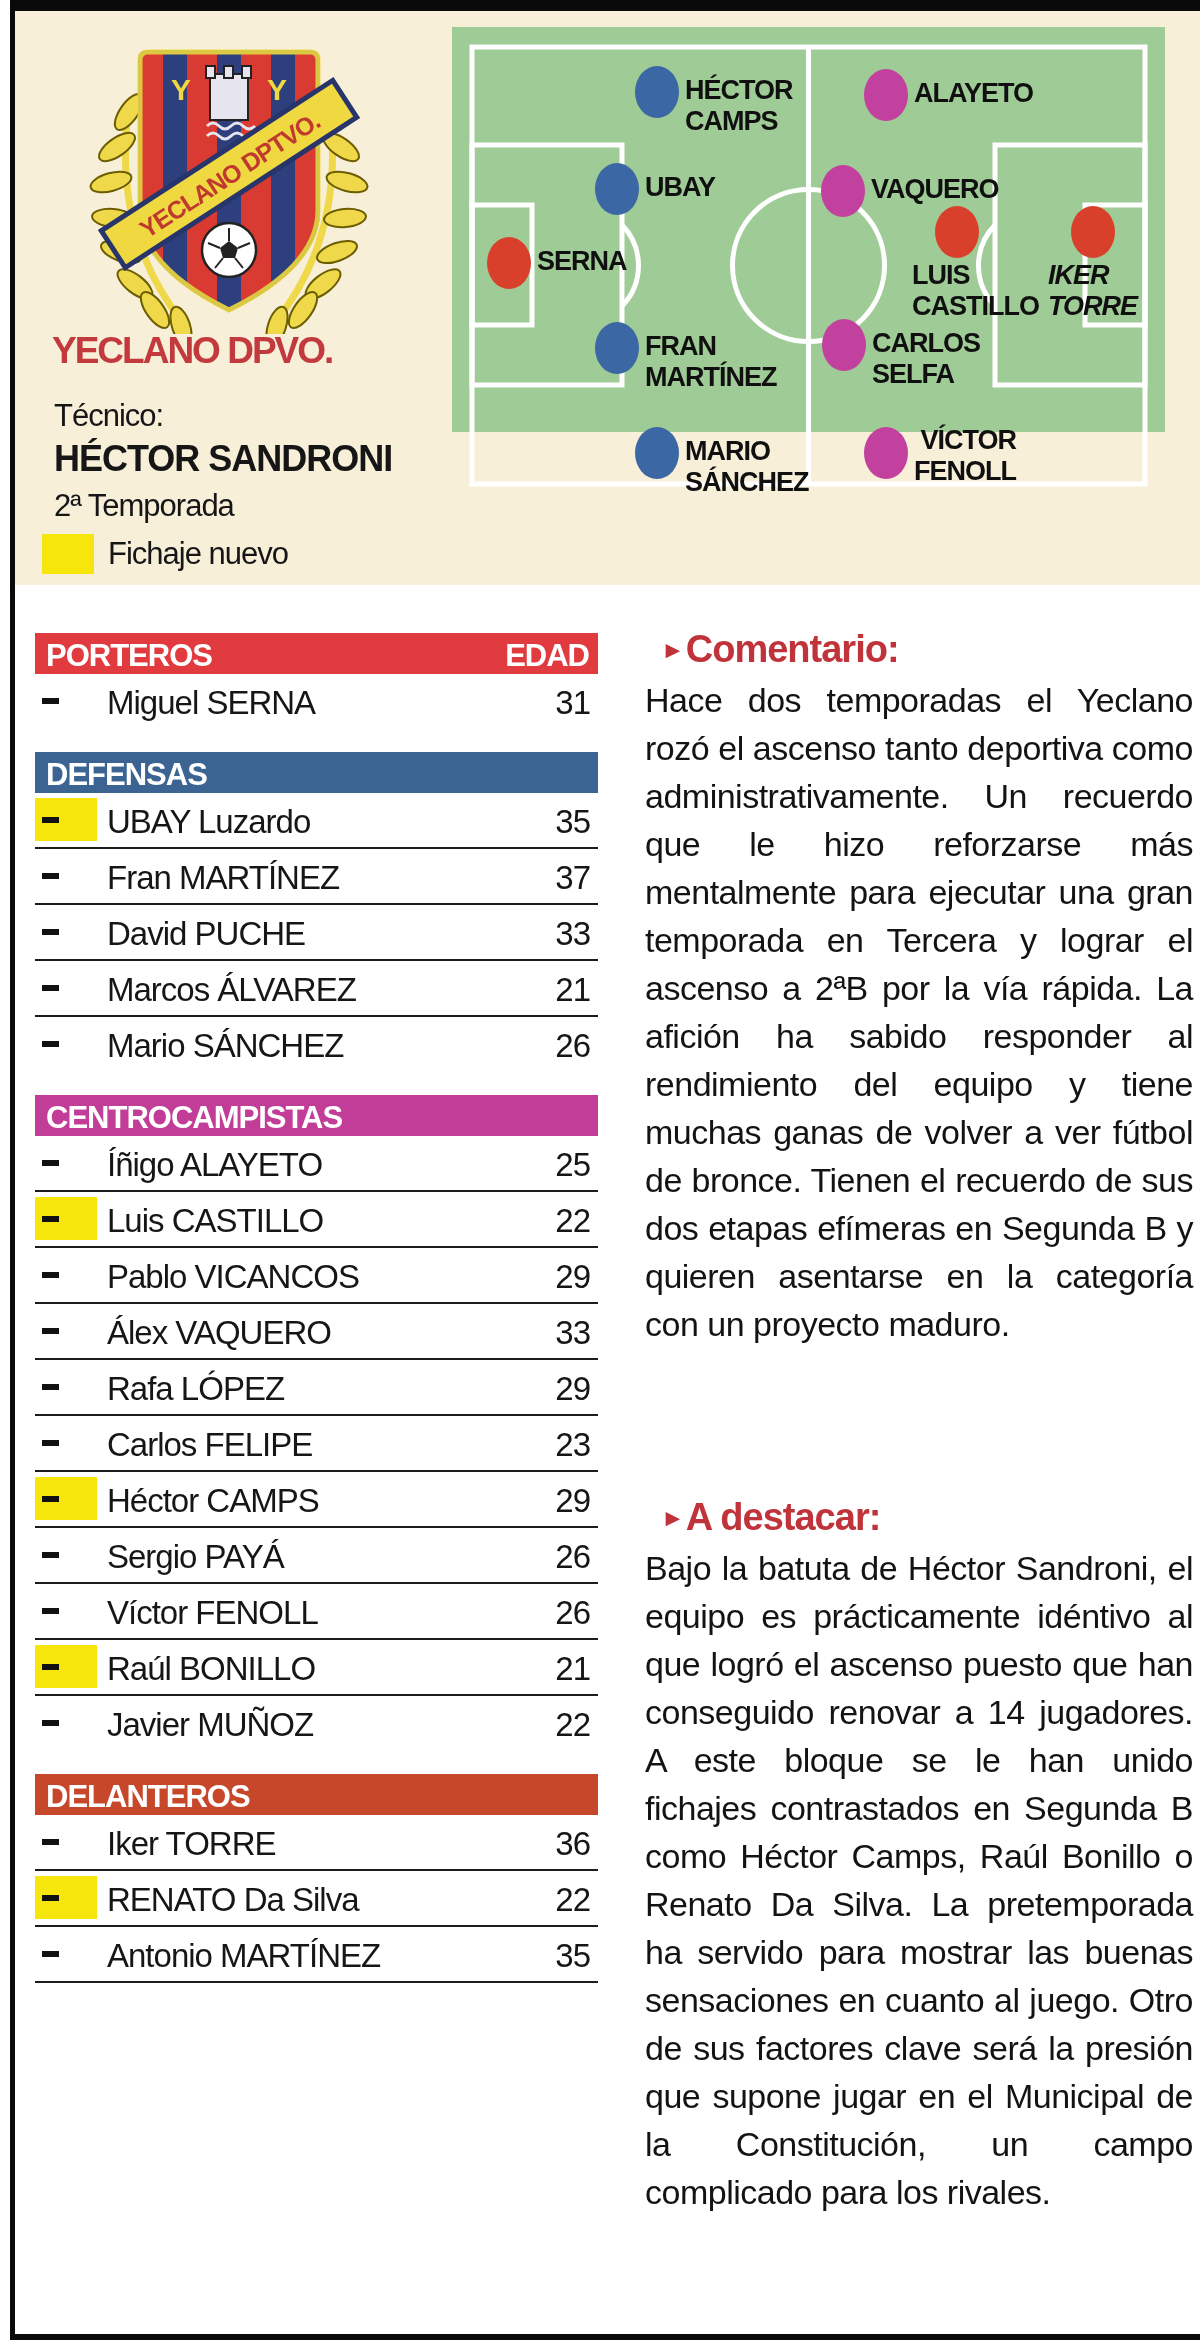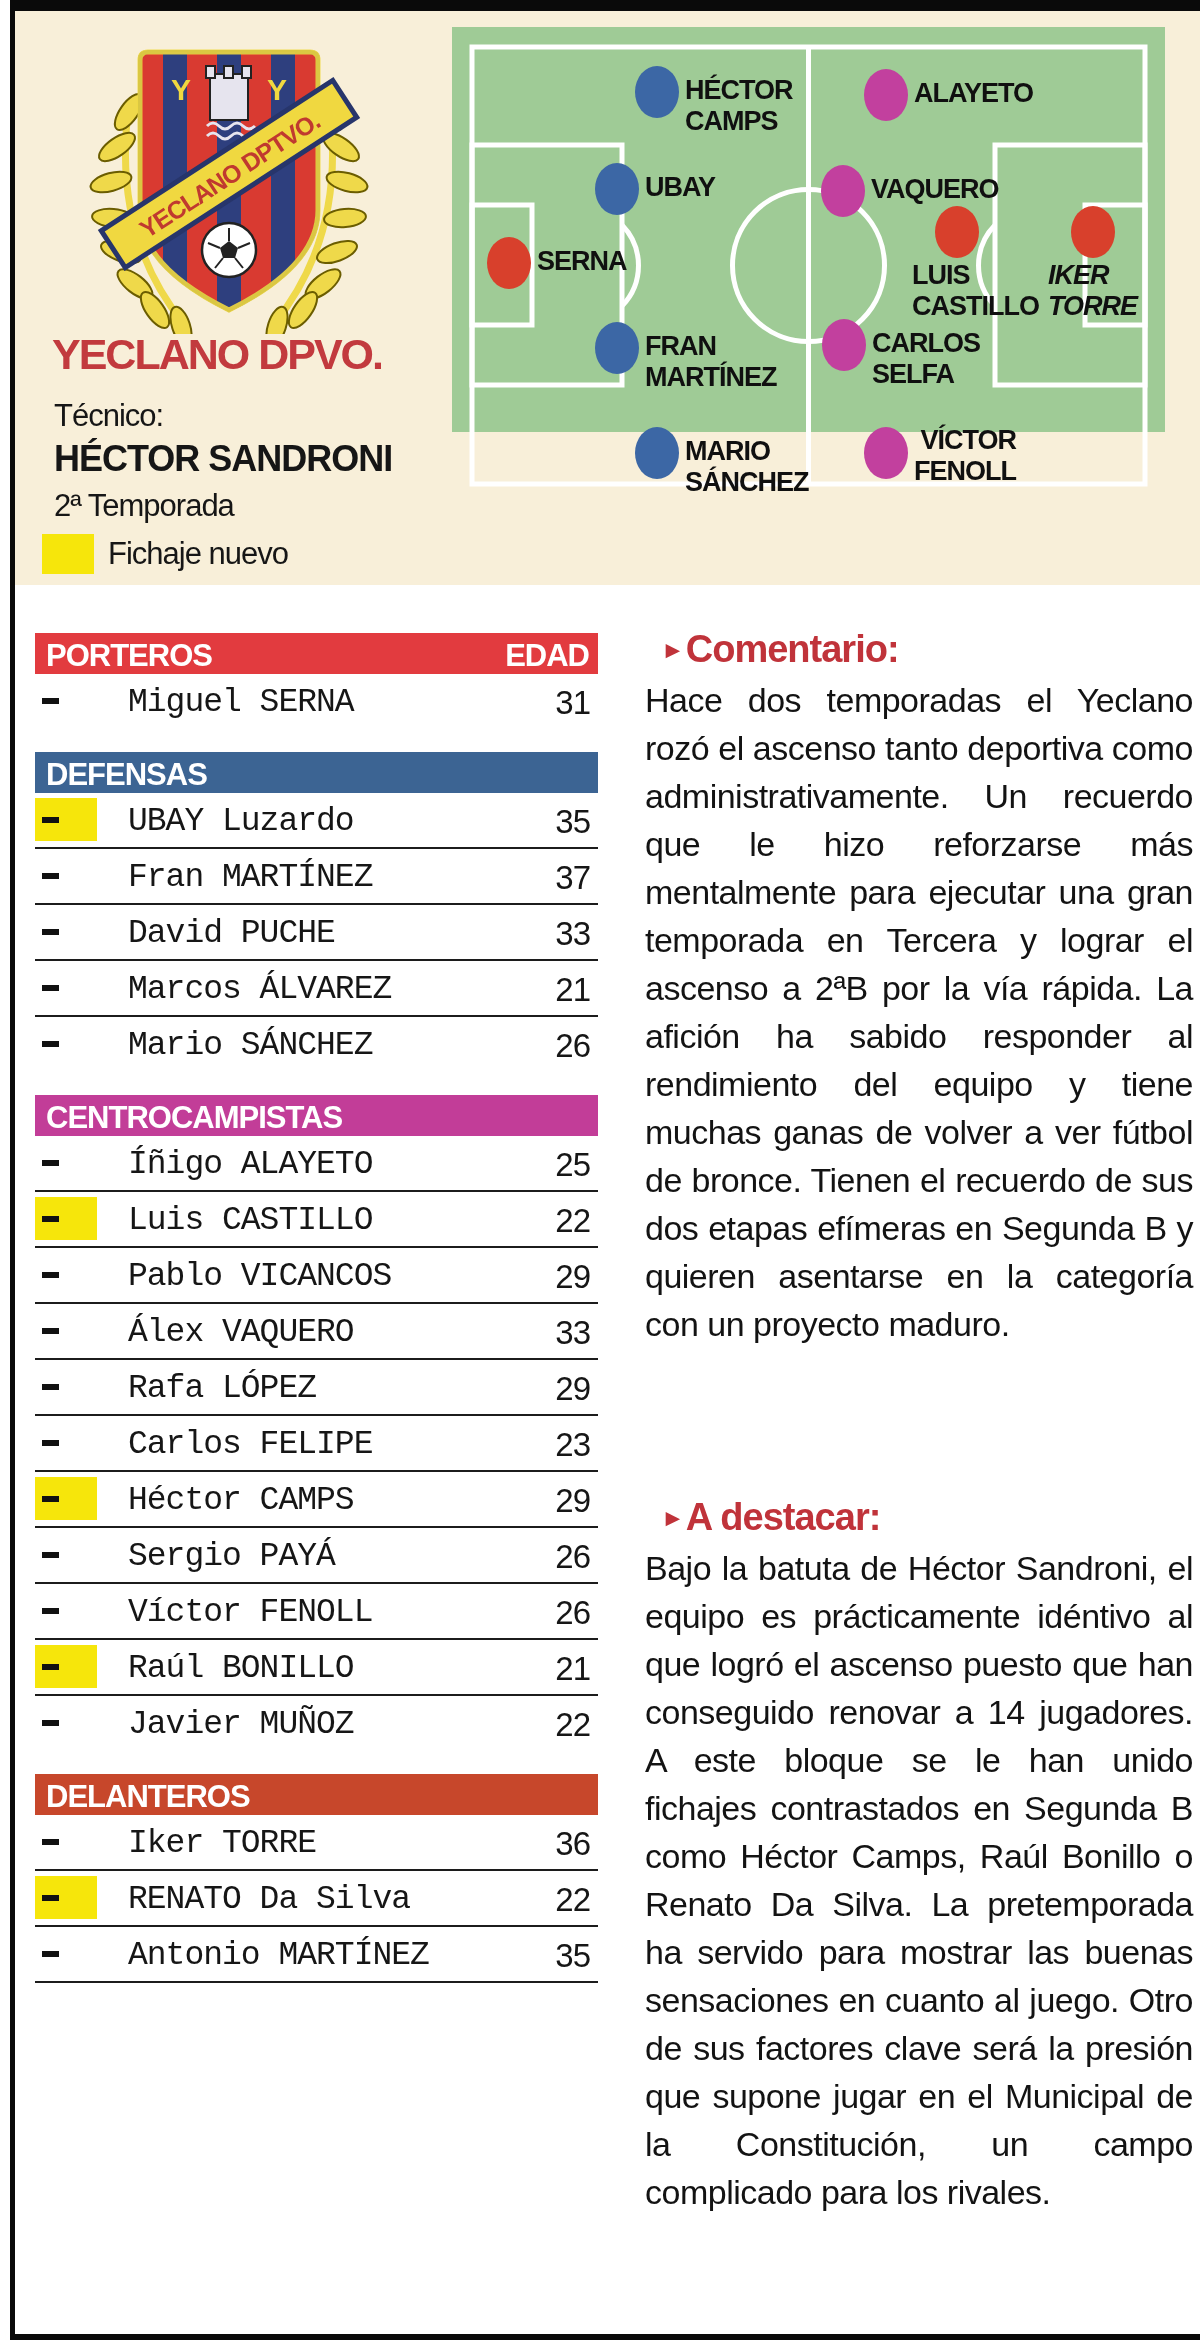--- a/index.html
+++ b/index.html
@@ -14,21 +14,21 @@
     font-family:"Liberation Sans","DejaVu Sans",sans-serif;color:var(--ink);
     overflow:hidden;
   }
   
   .frame-top{position:absolute;left:14px;top:0;width:1186px;height:11px;background:var(--frame-black);}
   .frame-left{position:absolute;left:10px;top:0;width:5px;height:2340px;background:var(--frame-black);}
   .frame-bottom{position:absolute;left:10px;top:2334px;width:1190px;height:6px;background:var(--frame-black);}
   
   .top-panel{position:absolute;left:15px;top:11px;width:1185px;height:574px;background:var(--cream);}
   .crest{position:absolute;left:68px;top:22px;width:322px;height:312px;}
-  .club-title{position:absolute;left:52px;top:330px;width:420px;font-size:43px;font-weight:bold;
+  .club-title{position:absolute;left:52px;top:330px;width:420px;font-size:37px;font-weight:bold;
     letter-spacing:-2px;color:var(--title-red);}
   .coach-label{position:absolute;left:54px;top:398px;font-size:31px;letter-spacing:-1px;}
   .coach-name{position:absolute;left:54px;top:438px;font-size:36px;font-weight:bold;letter-spacing:-1px;}
   .season{position:absolute;left:54px;top:488px;font-size:31px;letter-spacing:-1px;}
   .legend{position:absolute;left:42px;top:530px;height:46px;}
   .legend-swatch{position:absolute;left:0;top:4px;width:52px;height:40px;background:var(--yellow);}
   .legend-label{position:absolute;left:66px;top:6px;font-size:31px;letter-spacing:-1px;white-space:nowrap;}
   
   .pitch{position:absolute;left:452px;top:27px;width:713px;height:405px;background:var(--pitch-green);}
   .pitch svg{position:absolute;left:0;top:0;}
@@ -41,21 +41,21 @@
   .section{margin-top:22px;}
   .section:first-child{margin-top:0;}
   .section-header{position:relative;height:41px;color:#FFFFFF;}
   .section-title{position:absolute;left:11px;top:5px;font-size:31px;font-weight:bold;letter-spacing:-1px;}
   .age-header{position:absolute;right:9px;top:5px;font-size:31px;font-weight:bold;letter-spacing:-1px;}
   .player-row{position:relative;height:56px;}
   .player-row.ruled{border-bottom:2px solid #1C1C1C;}
   .player-row .hl{display:none;position:absolute;left:0;top:5px;width:62px;height:43px;background:var(--yellow);}
   .player-row.new-signing .hl{display:block;}
   .player-row .dash{position:absolute;left:7px;top:24px;width:17px;height:6px;background:#111;}
-  .player-row .pname{position:absolute;left:93px;top:10px;font-size:33px;letter-spacing:-1px;white-space:nowrap;font-family:Liberation Mono, monospace;}
+  .player-row .pname{position:absolute;left:72px;top:10px;font-size:33px;letter-spacing:-1px;white-space:nowrap;}
   .player-row .page{position:absolute;right:8px;top:10px;font-size:33px;letter-spacing:-1px;}
   
   .comment-col{position:absolute;left:645px;top:0;width:548px;}
   .c-heading{position:absolute;left:16px;font-size:38px;font-weight:bold;letter-spacing:-1px;color:var(--heading-red);white-space:nowrap;}
   .c-heading .tri{font-size:24px;vertical-align:4px;margin-right:2px;}
   .c-body{position:absolute;left:0;width:548px;font-size:34px;line-height:48px;letter-spacing:-0.5px;
     text-align:justify;color:#131313;}
   #comentario-heading{top:628px;}
   #comentario-body{top:676px;}
   #destacar-heading{top:1496px;}

